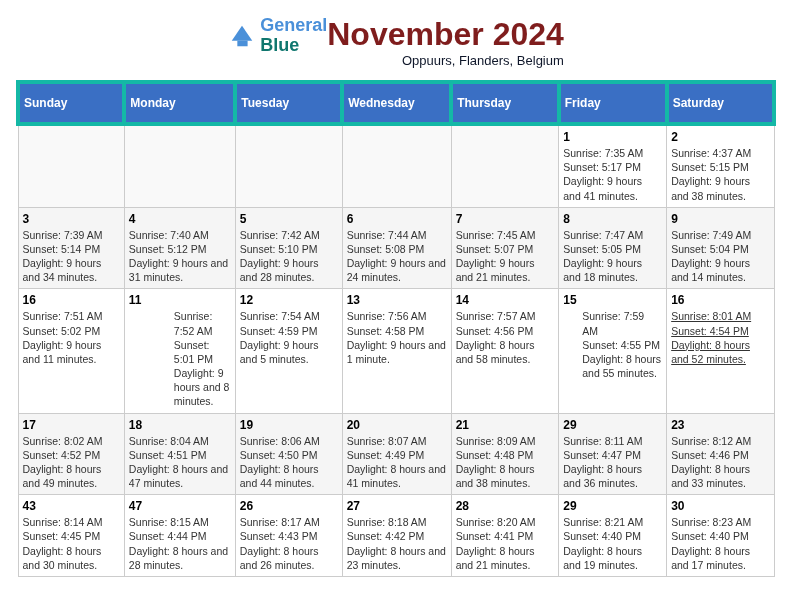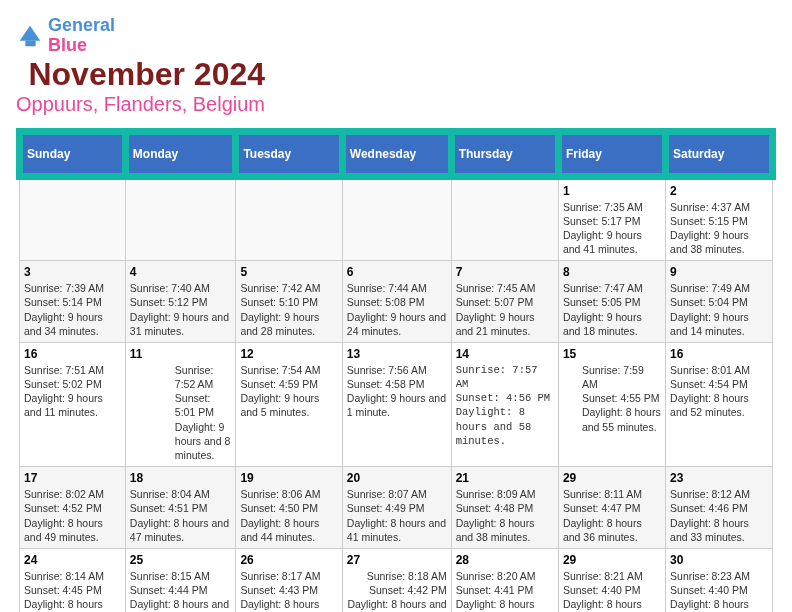--- a/index.html
+++ b/index.html
@@ -5,24 +5,23 @@
     * { box-sizing: border-box; margin: 0; padding: 0; }
     body {
       font-family: Arial, sans-serif;
       background: #fff;
       width: 792px;
       min-height: 612px;
       padding: 16px;
     }
     .header {
       display: flex;
-      justify-content: flex-end;
+      justify-content: center;
       align-items: flex-start;
       margin-bottom: 12px;
-      flex-direction: column;
     }
     .logo {
       display: flex;
       align-items: center;
       gap: 4px;
     }
     .logo-text {
       font-size: 18px;
       font-weight: bold;
       color: #333;
@@ -37,37 +36,37 @@
     }
     .title-block {
       text-align: right;
     }
     .title-block h1 {
       font-size: 32px;
       font-weight: bold;
       color: #7f1d1d;
     }
     .title-block h2 {
-      font-size: 20px;
+      font-size: 13px;
       font-weight: normal;
-      color: #ec4899;
+      color: #0f172a;
     }
     table {
       width: 100%;
       border-collapse: collapse;
       font-size: 11px;
     }
     thead tr th {
       background: #3a6fc4;
       color: #fff;
       padding: 12px 4px;
       text-align: left;
       font-size: 12px;
       font-weight: bold;
-      border: 7px solid #14b8a6;
+      border: 4px solid #14b8a6;
     }
     tbody tr td {
       border: 1px solid #ccc;
       vertical-align: top;
       padding: 4px;
       width: 113px;
       min-height: 80px;
       background: #fff;
     }
     tbody tr:nth-child(even) td {
@@ -92,21 +91,21 @@
 <body>
 
 <div class="header">
   <div class="logo">
     <svg class="logo-icon" viewBox="0 0 30 30" xmlns="http://www.w3.org/2000/svg">
       <polygon points="4,20 15,4 26,20" fill="#4a90d9"></polygon>
       <polygon points="10,26 21,26 21,20 10,20" fill="#4a90d9"></polygon>
     </svg>
     <div class="logo-text">
       <div><span>General</span></div>
-      <div><span style="color:#ec4899">Blue</span></div>
+      <div><span style="color:#0f766e">Blue</span></div>
     </div>
   </div>
   <div class="title-block">
     <h1>November 2024</h1>
     <h2>Oppuurs, Flanders, Belgium</h2>
   </div>
 </div>
 
 <table>
   <thead>
@@ -204,33 +203,33 @@
 Daylight: 9 hours and 5 minutes.</div>
         </td>
         <td>
           <span class="day-num">13</span>
           <div class="day-info" style="white-space: pre-line;">Sunrise: 7:56 AM
 Sunset: 4:58 PM
 Daylight: 9 hours and 1 minute.</div>
         </td>
         <td>
           <span class="day-num">14</span>
-          <div class="day-info" style="white-space: pre-line; font-family: Liberation Mono, monospace;">Sunrise: 7:57 AM
+          <div class="day-info" style="white-space: pre-line;">Sunrise: 7:57 AM
 Sunset: 4:56 PM
 Daylight: 8 hours and 58 minutes.</div>
         </td>
         <td>
           <span class="day-num">15</span>
           <div class="day-info" style="white-space: pre-line; margin-left: 19px;">Sunrise: 7:59 AM
 Sunset: 4:55 PM
 Daylight: 8 hours and 55 minutes.</div>
         </td>
         <td>
           <span class="day-num">16</span>
-          <div class="day-info" style="white-space: pre-line;">Sunrise: 8:01 AM
+          <div class="day-info" style="white-space: pre-line; text-decoration: underline;">Sunrise: 8:01 AM
 Sunset: 4:54 PM
 Daylight: 8 hours and 52 minutes.</div>
         </td>
       </tr>
       <tr>
         <td>
           <span class="day-num">17</span>
           <div class="day-info" style="white-space: pre-line;">Sunrise: 8:02 AM
 Sunset: 4:52 PM
 Daylight: 8 hours and 49 minutes.</div>
@@ -267,40 +266,40 @@
         </td>
         <td>
           <span class="day-num">23</span>
           <div class="day-info" style="white-space: pre-line;">Sunrise: 8:12 AM
 Sunset: 4:46 PM
 Daylight: 8 hours and 33 minutes.</div>
         </td>
       </tr>
       <tr>
         <td>
-          <span class="day-num">24</span>
+          <span class="day-num">43</span>
           <div class="day-info" style="white-space: pre-line;">Sunrise: 8:14 AM
 Sunset: 4:45 PM
 Daylight: 8 hours and 30 minutes.</div>
         </td>
         <td>
-          <span class="day-num">25</span>
+          <span class="day-num">47</span>
           <div class="day-info" style="white-space: pre-line;">Sunrise: 8:15 AM
 Sunset: 4:44 PM
 Daylight: 8 hours and 28 minutes.</div>
         </td>
         <td>
           <span class="day-num">26</span>
           <div class="day-info" style="white-space: pre-line;">Sunrise: 8:17 AM
 Sunset: 4:43 PM
 Daylight: 8 hours and 26 minutes.</div>
         </td>
         <td>
           <span class="day-num">27</span>
-          <div class="day-info" style="white-space: pre-line; text-align: right;">Sunrise: 8:18 AM
+          <div class="day-info" style="white-space: pre-line;">Sunrise: 8:18 AM
 Sunset: 4:42 PM
 Daylight: 8 hours and 23 minutes.</div>
         </td>
         <td>
           <span class="day-num">28</span>
           <div class="day-info" style="white-space: pre-line;">Sunrise: 8:20 AM
 Sunset: 4:41 PM
 Daylight: 8 hours and 21 minutes.</div>
         </td>
         <td>

